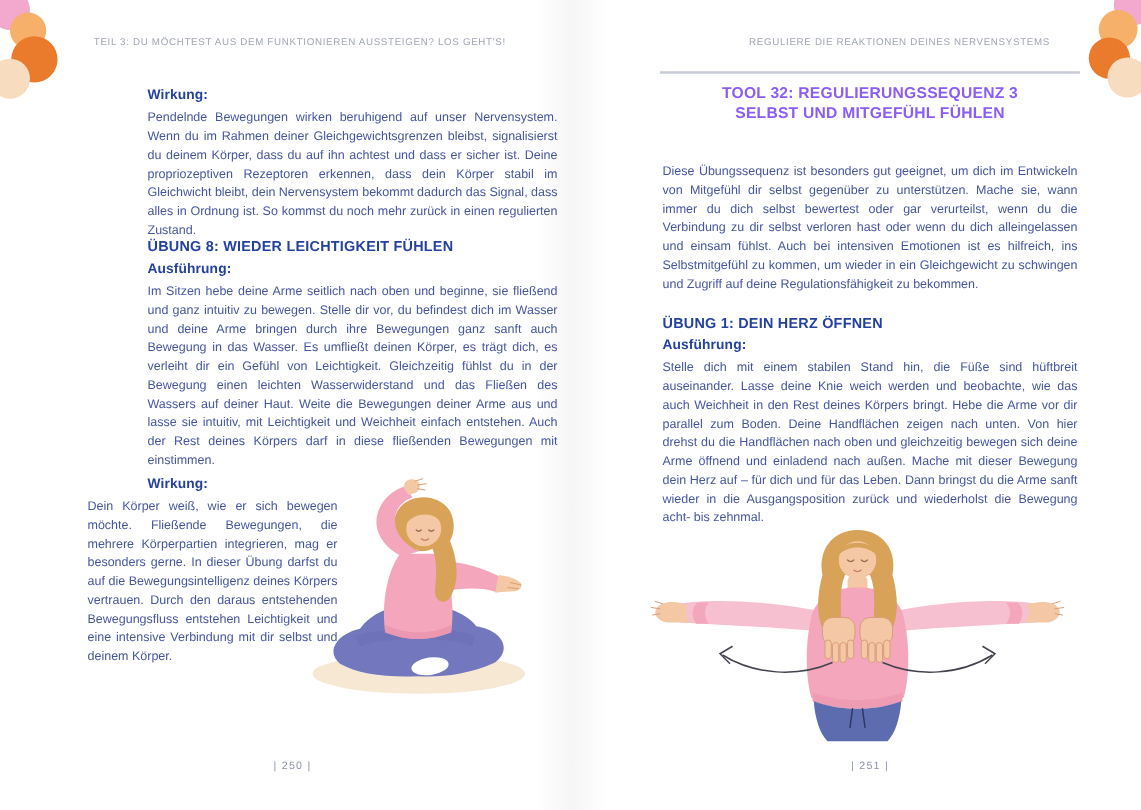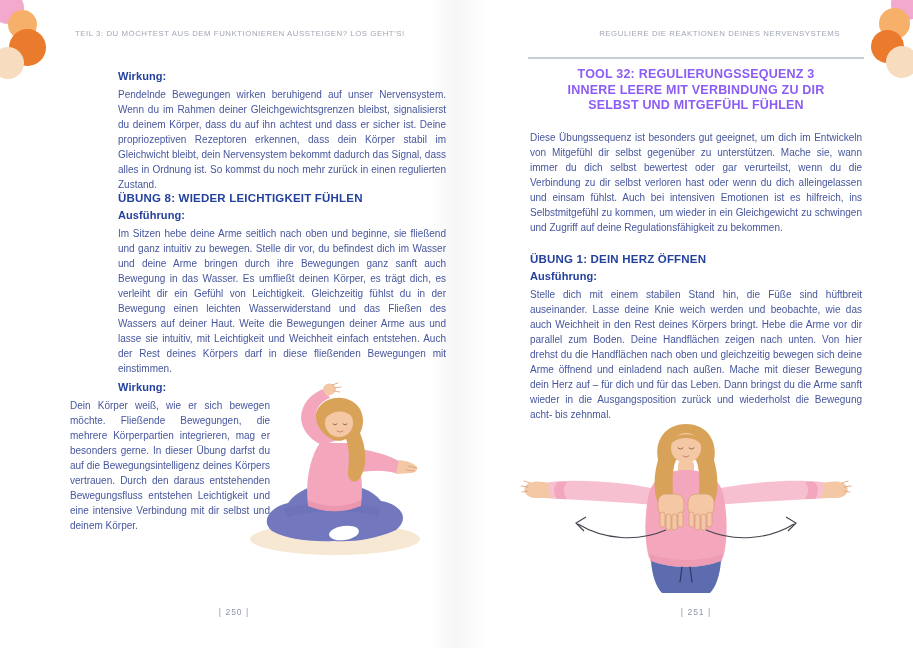--- a/index.html
+++ b/index.html
@@ -131,21 +131,20 @@
 
     <div class="page-number pn-left">| 250 |</div>
   </div>
 
   <div>
     <div class="running-head rh-right">REGULIERE DIE REAKTIONEN DEINES NERVENSYSTEMS</div>
 
     <div class="tool-rule"></div>
     <div class="tool-heading">
       <span>TOOL 32: REGULIERUNGSSEQUENZ 3</span>
-      <span>INNERE LEERE MIT VERBINDUNG ZU DIR</span>
       <span>SELBST UND MITGEFÜHL FÜHLEN</span>
     </div>
 
     <div class="body-p col-right" style="top:130px;">Diese Übungssequenz ist besonders gut geeignet, um dich im Entwickeln von Mitgefühl dir selbst gegenüber zu unterstützen. Mache sie, wann immer du dich selbst bewertest oder gar verurteilst, wenn du die Verbindung zu dir selbst verloren hast oder wenn du dich alleingelassen und einsam fühlst. Auch bei intensiven Emotionen ist es hilfreich, ins Selbstmitgefühl zu kommen, um wieder in ein Gleichgewicht zu schwingen und Zugriff auf deine Regulationsfähigkeit zu bekommen.</div>
 
     <div class="h-uebung col-right" style="top:253px;">ÜBUNG 1: DEIN HERZ ÖFFNEN</div>
     <div class="h-label col-right" style="top:270px;">Ausführung:</div>
     <div class="body-p col-right" style="top:287px;">Stelle dich mit einem stabilen Stand hin, die Füße sind hüftbreit auseinander. Lasse deine Knie weich werden und beobachte, wie das auch Weichheit in den Rest deines Körpers bringt. Hebe die Arme vor dir parallel zum Boden. Deine Handflächen zeigen nach unten. Von hier drehst du die Handflächen nach oben und gleichzeitig bewegen sich deine Arme öffnend und einladend nach außen. Mache mit dieser Bewegung dein Herz auf – für dich und für das Leben. Dann bringst du die Arme sanft wieder in die Ausgangsposition zurück und wiederholst die Bewegung acht- bis zehnmal.</div>
 
     <svg class="illu illu-right" viewBox="0 0 332 184" aria-hidden="true">

